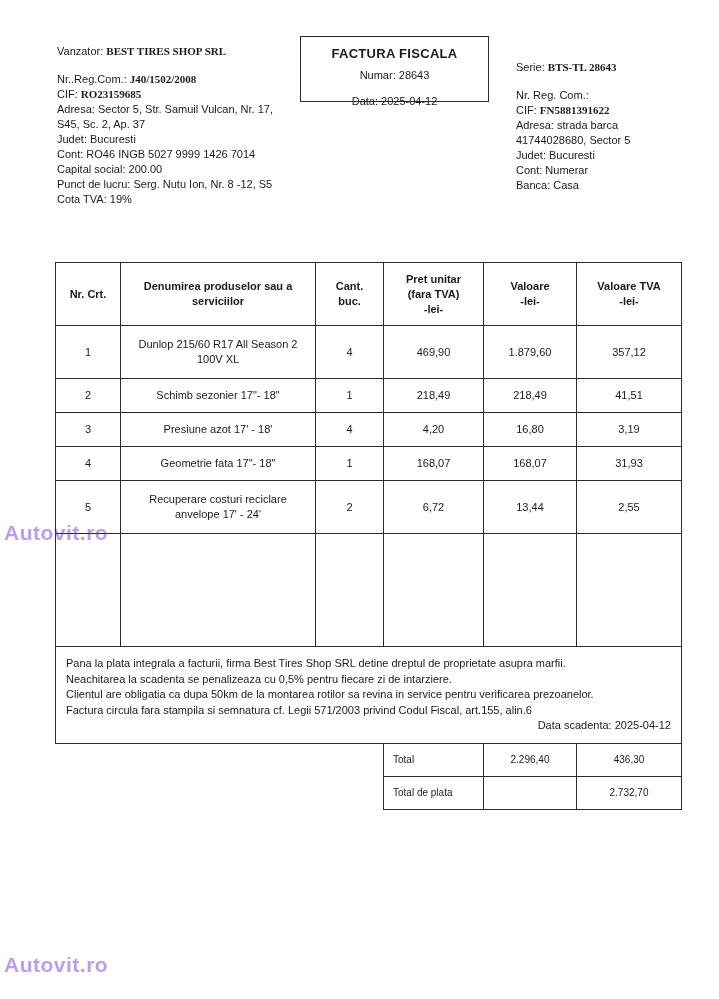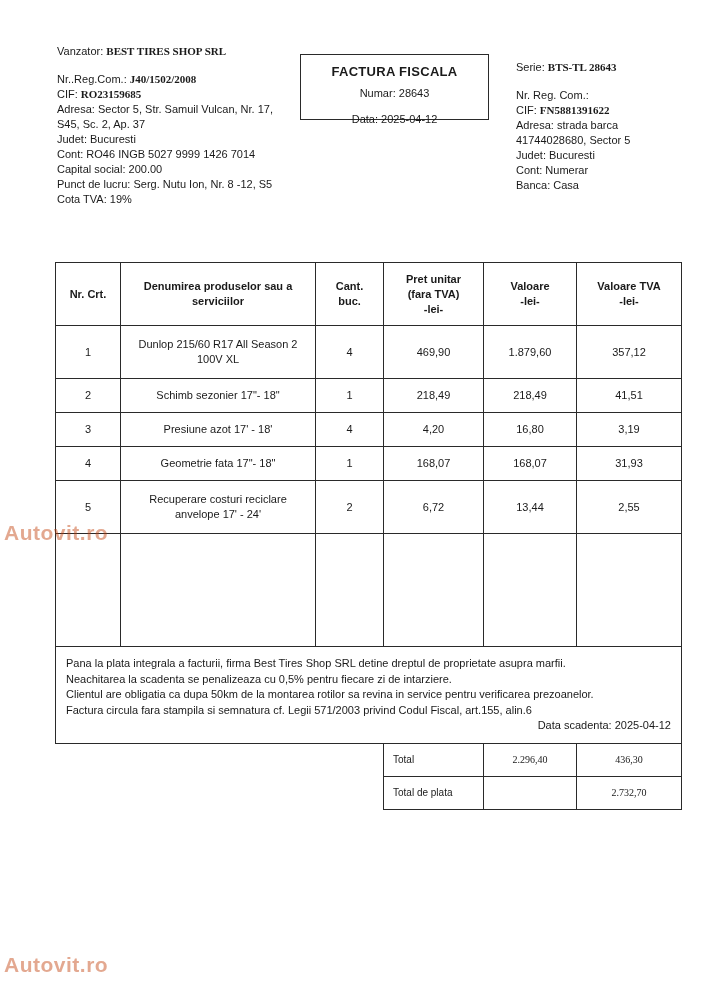--- a/index.html
+++ b/index.html
@@ -9,21 +9,21 @@
     font-family:"Liberation Sans","DejaVu Sans",sans-serif;
     font-size:11px; color:#1a1a1a; overflow:hidden;
   }
   .block { position:absolute; line-height:15px; }
   .seller { left:57px; top:44px; width:226px; }
   .buyer  { left:516px; top:60px; width:172px; }
   .gap-b  { margin-bottom:13px; }
   .line b { font-weight:bold;font-family:Liberation Serif, serif; }
 
   .invoice-box {
-    position:absolute; left:300px; top:54px; width:189px; height:66px;
+    position:absolute; left:300px; top:36px; width:189px; height:66px;
     border:1px solid #2a2a2a; text-align:center;
   }
   .invoice-title { font-weight:bold; font-size:13px; margin-top:9px; letter-spacing:0.3px; }
   .invoice-meta  { margin-top:7px; line-height:14px; }
 
   .tables { position:absolute; left:55px; top:262px; width:626px; }
   table { border-collapse:collapse; table-layout:fixed; }
   .items { width:626px; }
   .items th, .items td {
     border:1px solid #2a2a2a; text-align:center; vertical-align:middle;
@@ -36,24 +36,24 @@
   .notes-cell { text-align:left !important; vertical-align:top !important; padding:9px 10px !important; height:91px; }
   .note-line { line-height:15.5px; }
   .scadenta  { text-align:right; line-height:15.5px; }
 
   .totals { width:298px; margin-left:328px; margin-top:-1px; }
   .totals td {
     border:1px solid #2a2a2a; height:33px; padding:2px 9px;
     font-size:10px; vertical-align:middle;
   }
   .t-label { text-align:left; }
-  .t-val   { text-align:center;font-family:Liberation Serif, serif; }
+  .t-val   { text-align:center; }
 
   .watermark {
-    position:absolute; color:#c2410c; opacity:0.45; font-weight:bold;
+    position:absolute; color:#6d28d9; opacity:0.45; font-weight:bold;
     font-size:21px; letter-spacing:0.5px; pointer-events:none; user-select:none;
   }
   .wm1 { left:4px; top:521px; }
   .wm2 { left:4px; top:953px; }
 </style>
 </head>
 <body>
 
 <div class="page">
 

